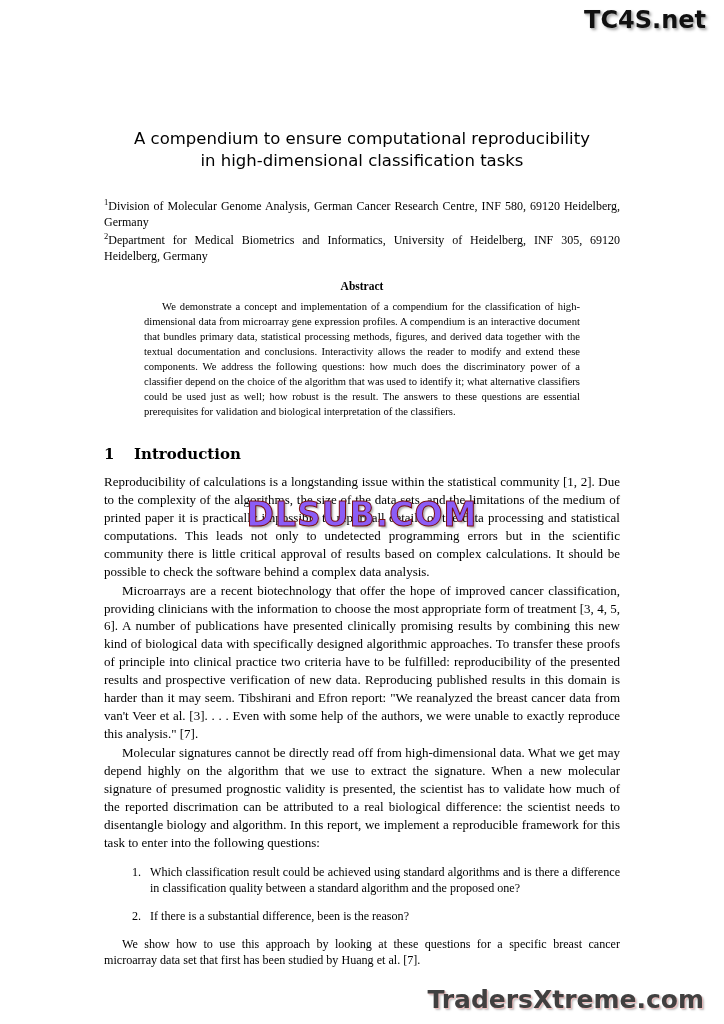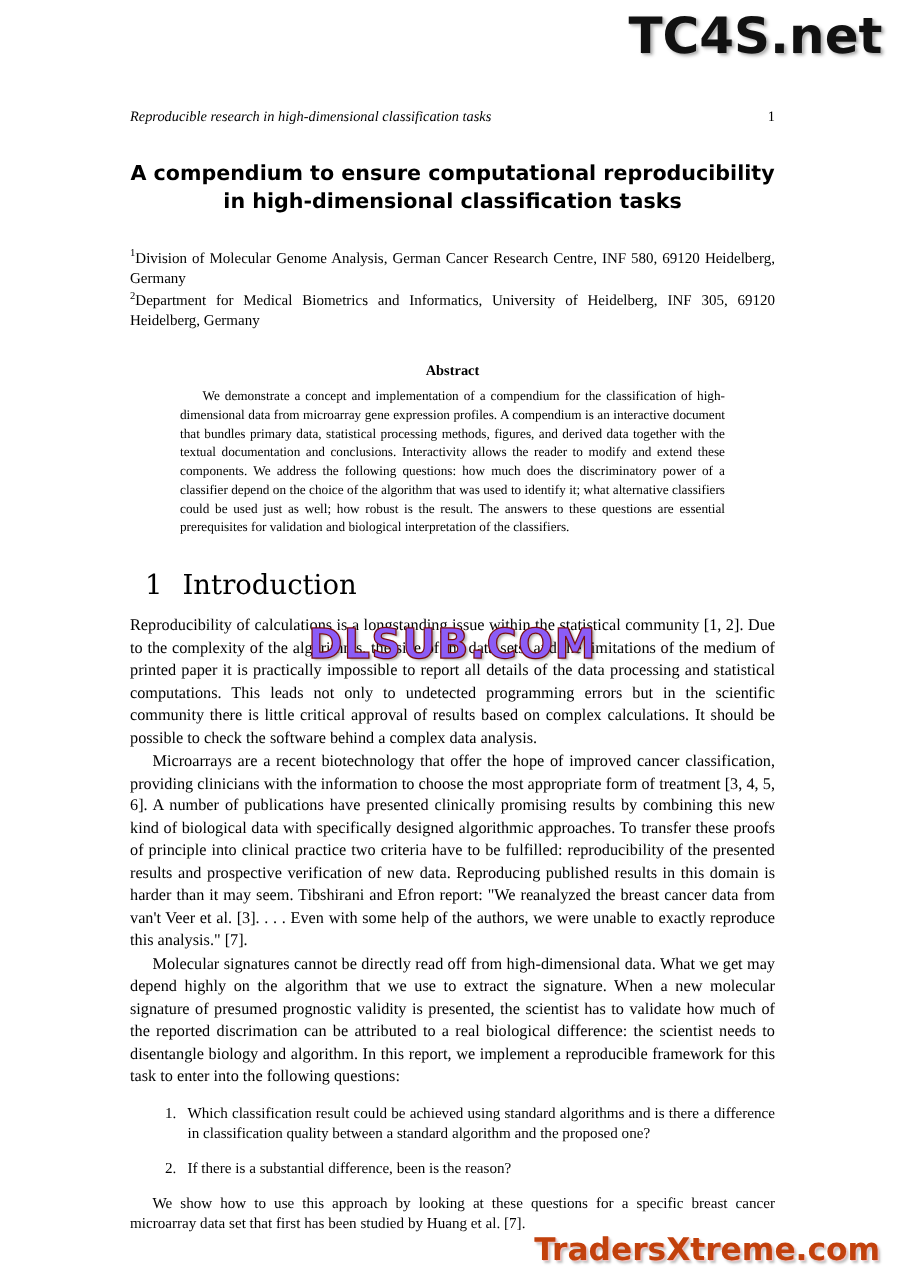--- a/index.html
+++ b/index.html
@@ -19,33 +19,33 @@
     margin: 0 auto;
   }
 
   
   .wm-top {
     position: absolute;
     top: 6px;
     right: 18px;
     font-family: "DejaVu Sans", sans-serif;
     font-weight: bold;
-    font-size: 40px;
+    font-size: 24px;
     color: #111;
     letter-spacing: 0px;
     text-shadow: 1px 1px 0 #bbb, 2px 2px 3px rgba(0,0,0,0.35);
   }
   .wm-bottom {
     position: absolute;
     bottom: 10px;
     right: 20px;
     font-family: "DejaVu Sans", sans-serif;
     font-weight: bold;
     font-size: 25px;
-    color: #c2410c;
+    color: #404040;
     text-shadow: 1px 1px 0 #f0c0c0, 2px 2px 2px rgba(0,0,0,0.25);
   }
   .wm-center {
     position: absolute;
     top: 495px;
     left: 0;
     width: 100%;
     text-align: center;
     font-family: "DejaVu Sans", sans-serif;
     font-weight: bold;
@@ -80,56 +80,56 @@
     width: 516px;
     color: #000;
   }
 
   .title {
     text-align: center;
     font-family: "DejaVu Sans", sans-serif;
     font-size: 16.5px;
     line-height: 1.35;
     margin: 8px 0 0 0;
-    font-weight: bold;
+    font-weight: normal;
   }
   .authors {
     text-align: center;
     font-size: 12.5px;
     margin-top: 12px;
   }
   .authors sup { font-size: 8.5px; }
 
   .affil {
     margin-top: 24px;
     font-size: 12px;
     line-height: 1.38;
     text-align: justify;
   }
   .affil sup { font-size: 8.5px; }
 
   .abs-title {
     text-align: center;
     font-weight: bold;
     font-size: 11.5px;
-    margin-top: 26px;
+    margin-top: 15px;
   }
   .abstract {
     margin: 7px 40px 0 40px;
     font-size: 10.6px;
     line-height: 1.42;
     text-align: justify;
     text-indent: 18px;
   }
 
   h2.section {
     font-family: "DejaVu Serif", serif;
-    font-size: 22px;
-    font-weight: normal;
-    margin: 26px 0 10px 12px;
+    font-size: 15px;
+    font-weight: bold;
+    margin: 26px 0 10px 0;
   }
   h2.section .num { display: inline-block; width: 30px; }
 
   p.body {
     font-size: 13px;
     line-height: 1.38;
     text-align: justify;
     margin: 0;
     text-indent: 0;
   }
@@ -151,24 +151,20 @@
     text-indent: 18px;
   }
 </style>
 </head>
 <body>
 
 <div class="page">
 
   <div class="wm-top">TC4S.net</div>
 
-  <div class="runhead">
-    <span>Reproducible research in high-dimensional classification tasks</span>
-    <span class="pageno">1</span>
-  </div>
 
   <div class="col">
 
     <div class="title">
       <div>A compendium to ensure computational reproducibility</div>
       <div>in high-dimensional classification tasks</div>
     </div>
 
 
     <div class="affil">

